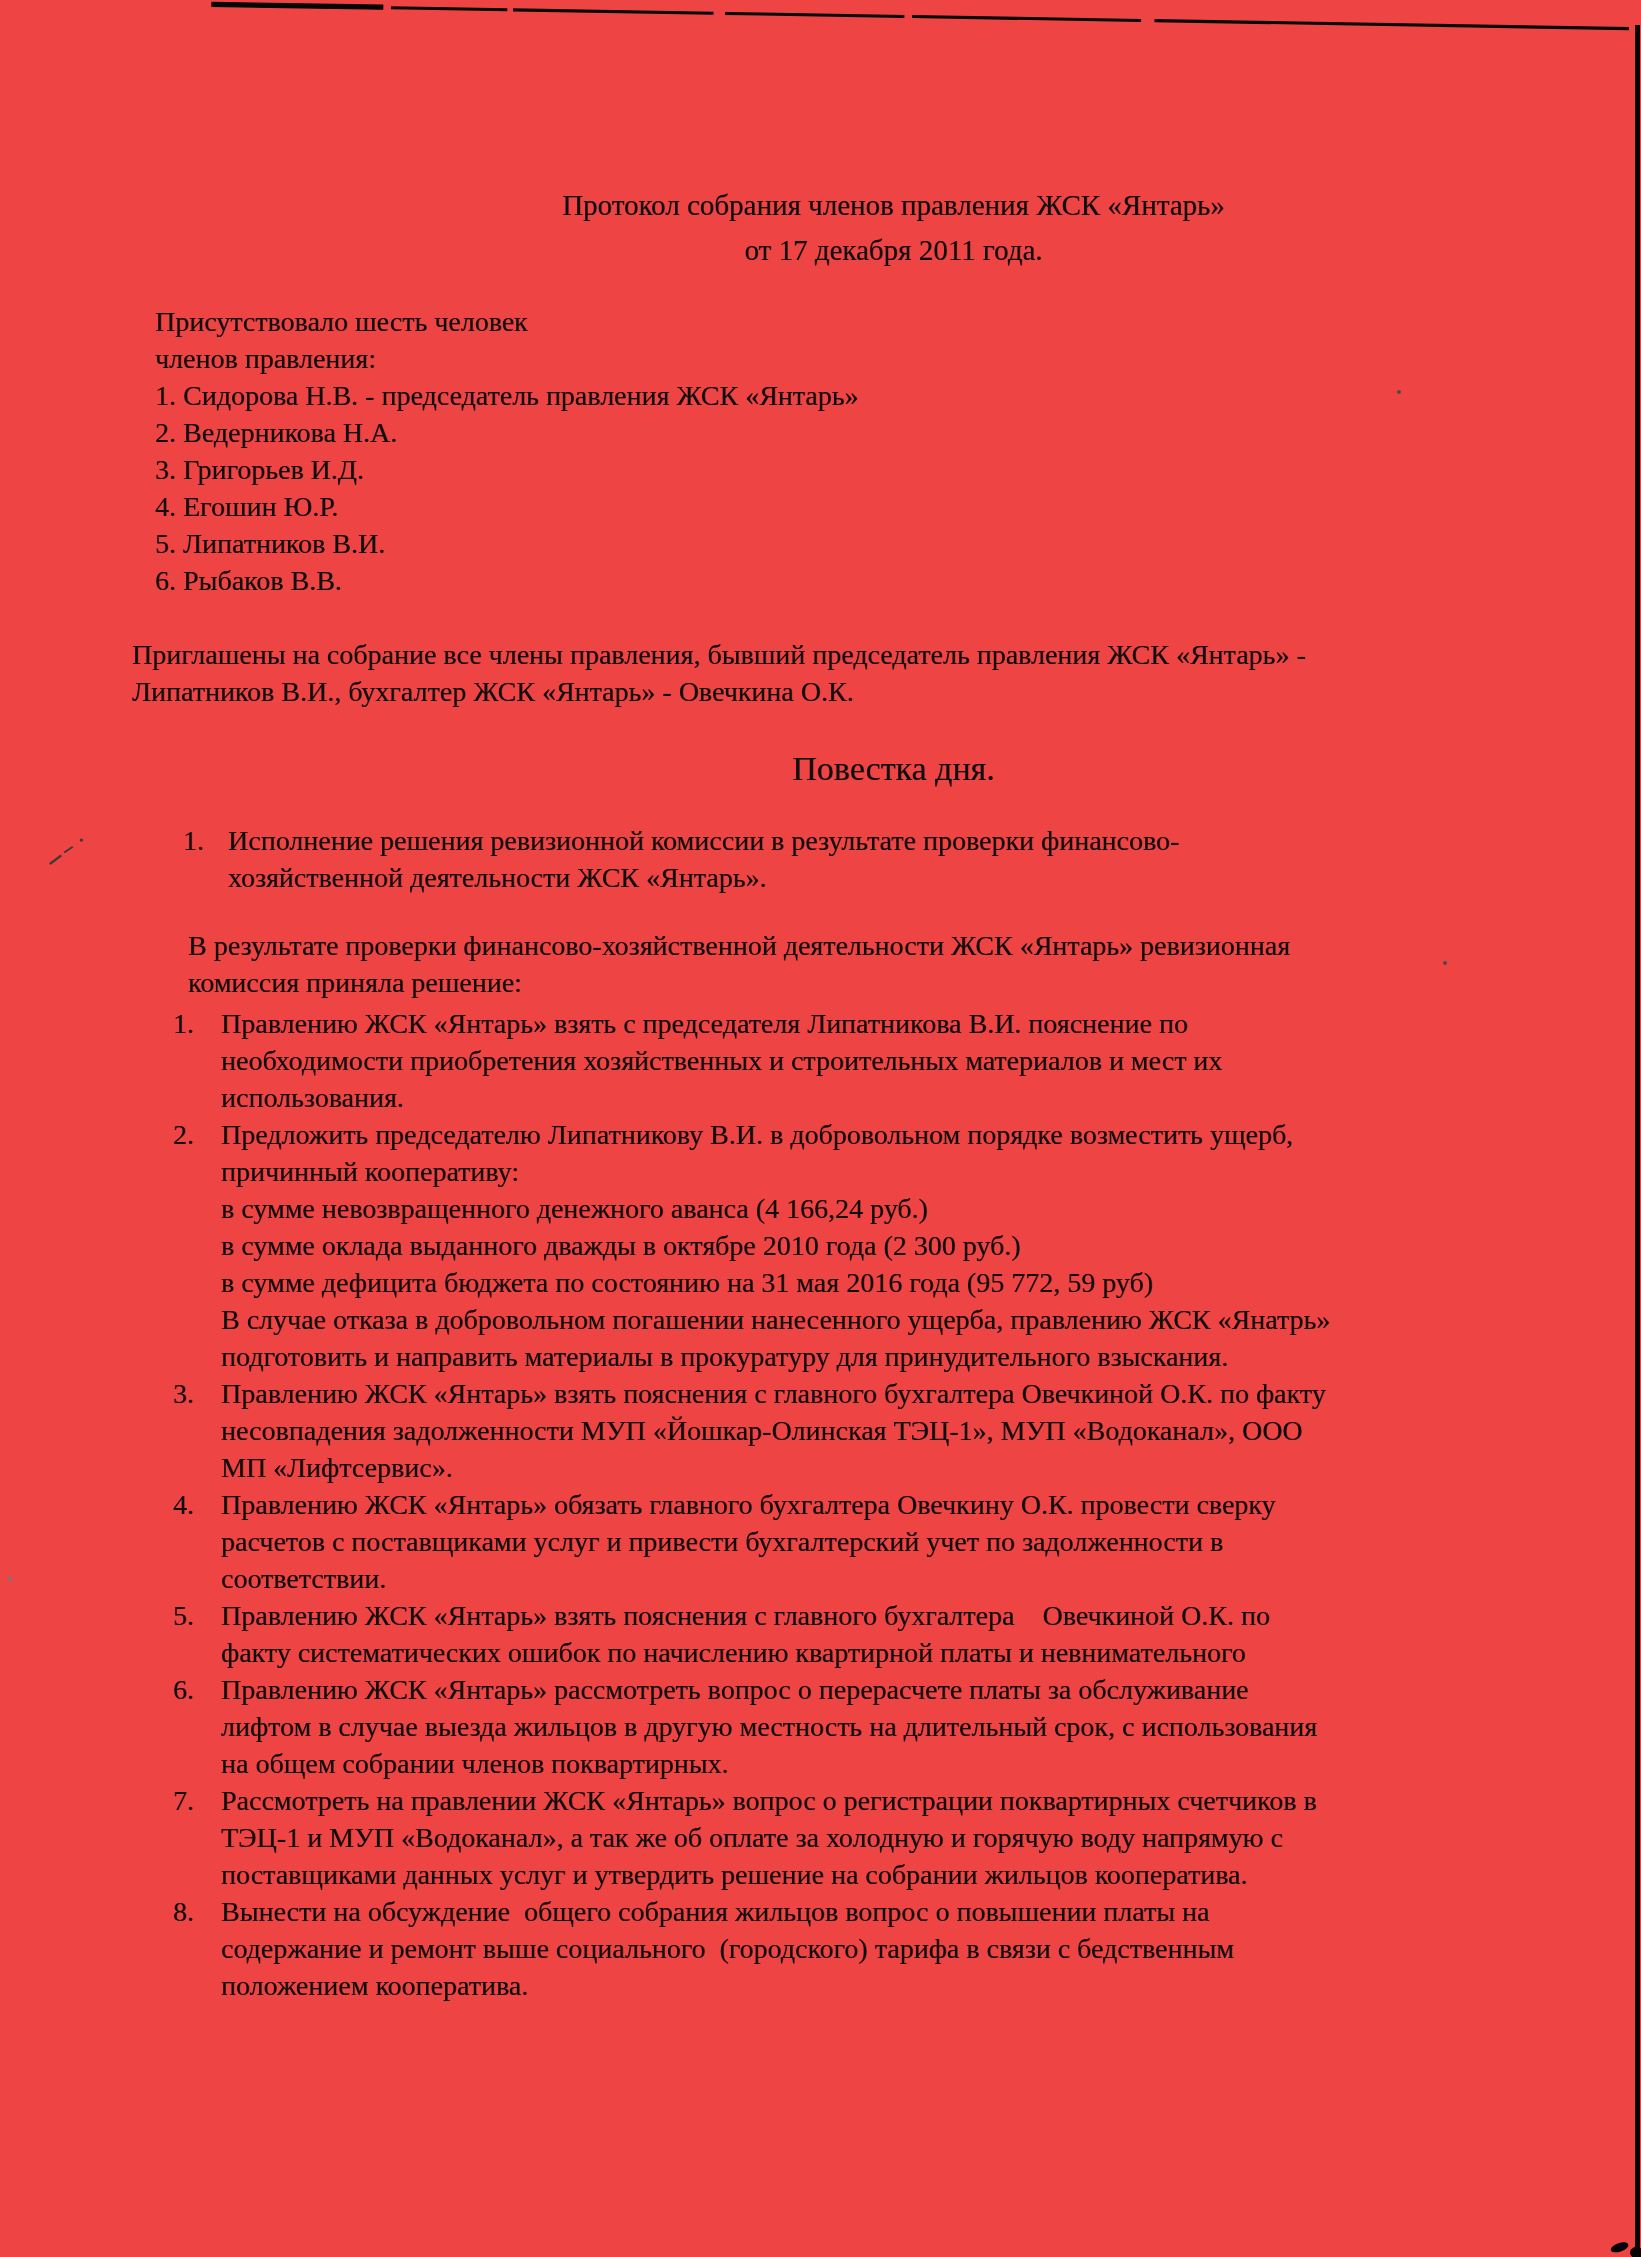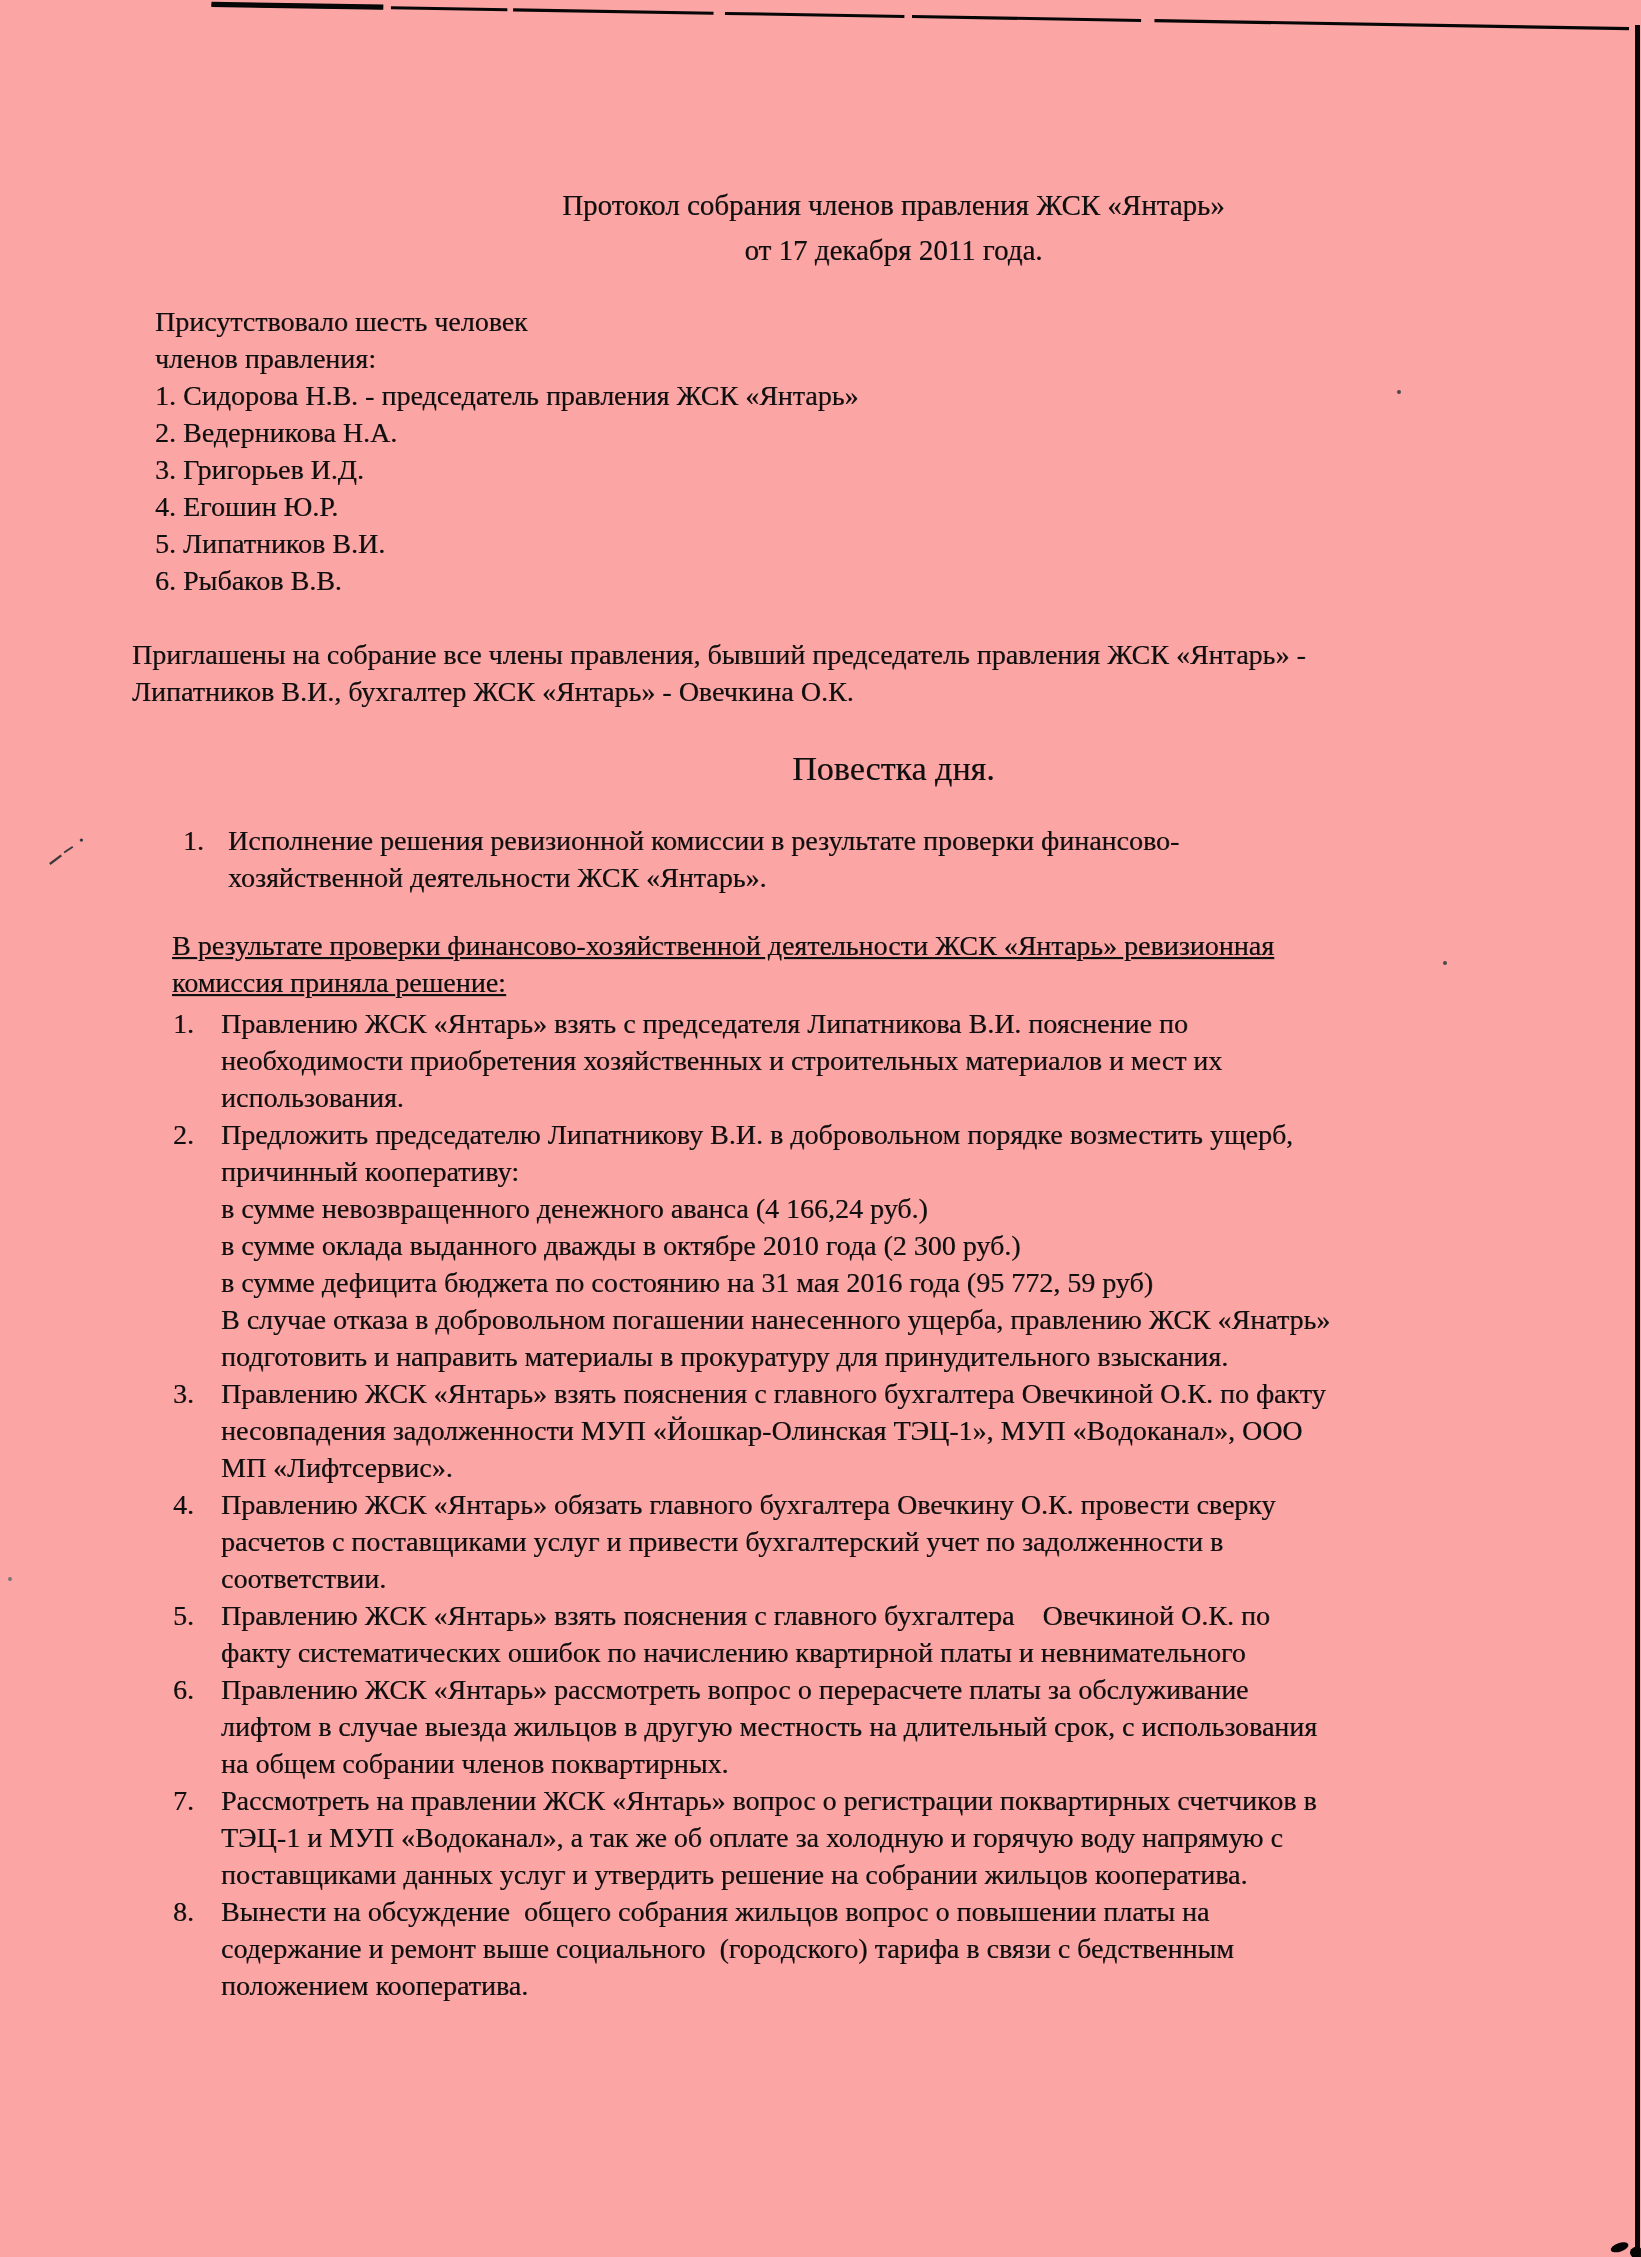--- a/index.html
+++ b/index.html
@@ -1,34 +1,34 @@
 <!DOCTYPE html>
 <html><head>
 <meta charset="utf-8">
 <style>
   html,body{margin:0;padding:0;background:#e8e8e8;}
   .page{
     position:relative;
     width:1641px;height:2257px;
-    background:#fca5a5;
+    background:#ef4444;
     font-family:"Liberation Serif","DejaVu Serif",serif;
     color:#0f0f0f;
     overflow:hidden;
   }
   .abs{position:absolute;}
   .line{white-space:pre;}
   .ink{text-shadow:0.5px 0.3px 0 rgba(0,0,0,0.45);}
   .centered{left:145px;width:1497px;text-align:center;}
   .title-block{top:183px;font-size:29px;line-height:45px;}
   .body-text{font-size:28px;line-height:37px;}
   .attendance-block{top:303px;left:136px;margin-left:19px;}
   .invited-block{top:636px;left:132px;}
   .povestka-block{top:750px;font-size:34px;line-height:38px;}
   .agenda-block{top:822px;left:183px;}
-  .intro-block{top:927px;left:172px;text-decoration:underline;}
+  .intro-block{top:927px;left:188px;}
   .resolution-block{top:1005px;left:173px;}
   .row{display:flex;}
   .num{flex:0 0 48px;white-space:pre;}
   .agenda-block .num{flex:0 0 45px;}
   .artifact{position:absolute;}
   .speck{position:absolute;width:3.9px;height:3.9px;border-radius:50%;background:#4a4a4a;}
   .right-edge-line{position:absolute;left:1635px;top:25px;width:4.8px;height:2232px;background:#060606;}
 </style>
 </head>
 <body>

